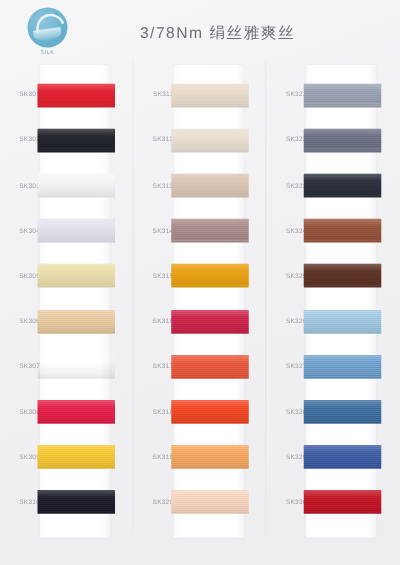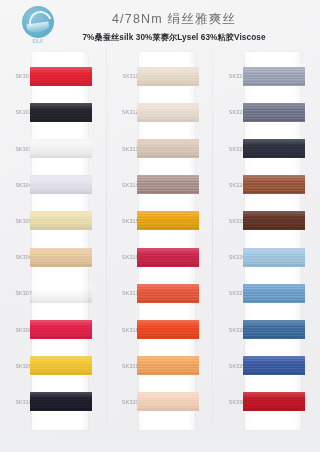--- a/index.html
+++ b/index.html
@@ -153,22 +153,21 @@
 <div class="card">
 
   <div class="header">
 
     <div class="logo">
       <div class="logo-mark"></div>
       <div class="logo-text">SILK</div>
     </div>
 
     <div class="titles">
-      <div class="title">4/78Nm  绢丝雅爽丝</div>
-      <div class="subtitle">7%桑蚕丝silk  30%莱赛尔Lysel  63%粘胶Viscose</div>
+      <div class="title">3/78Nm  绢丝雅爽丝</div>
     </div>
 
   </div>
 
   <div class="columns">
       <div class="column">
         <div class="col-strip"></div>
         <div class="rows">
           <div class="row">
             <div class="row-label">SK301</div>

